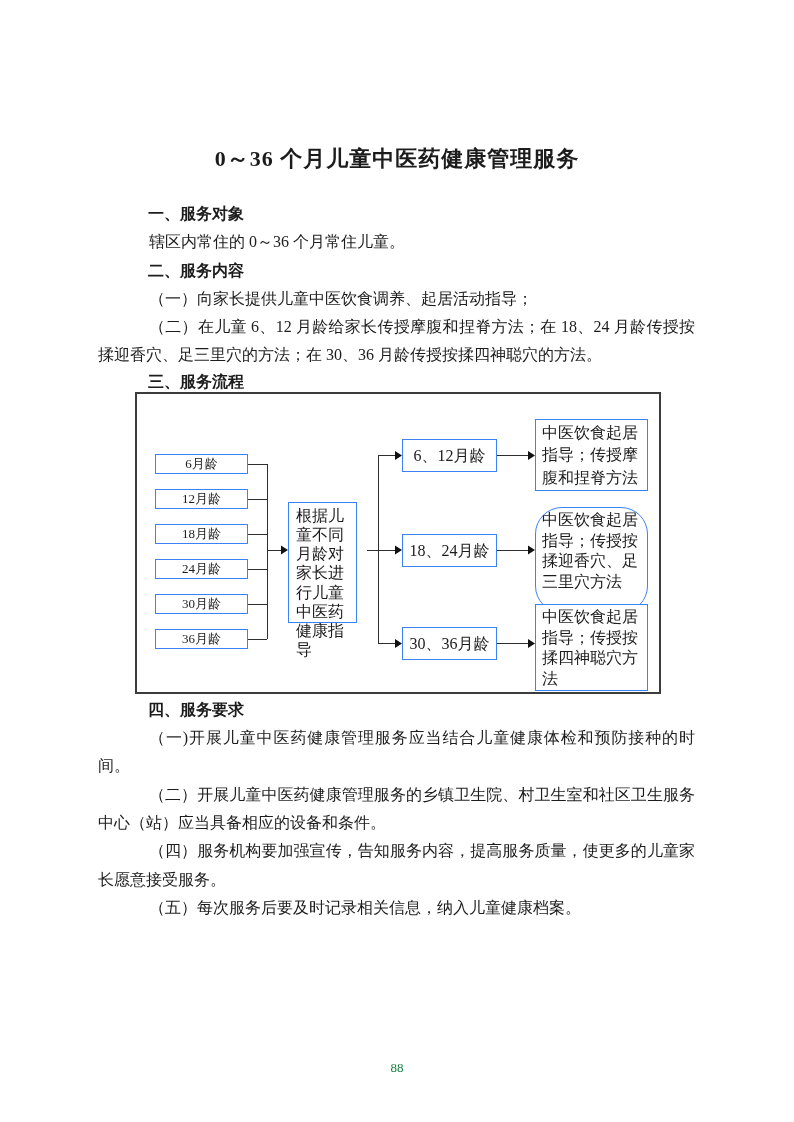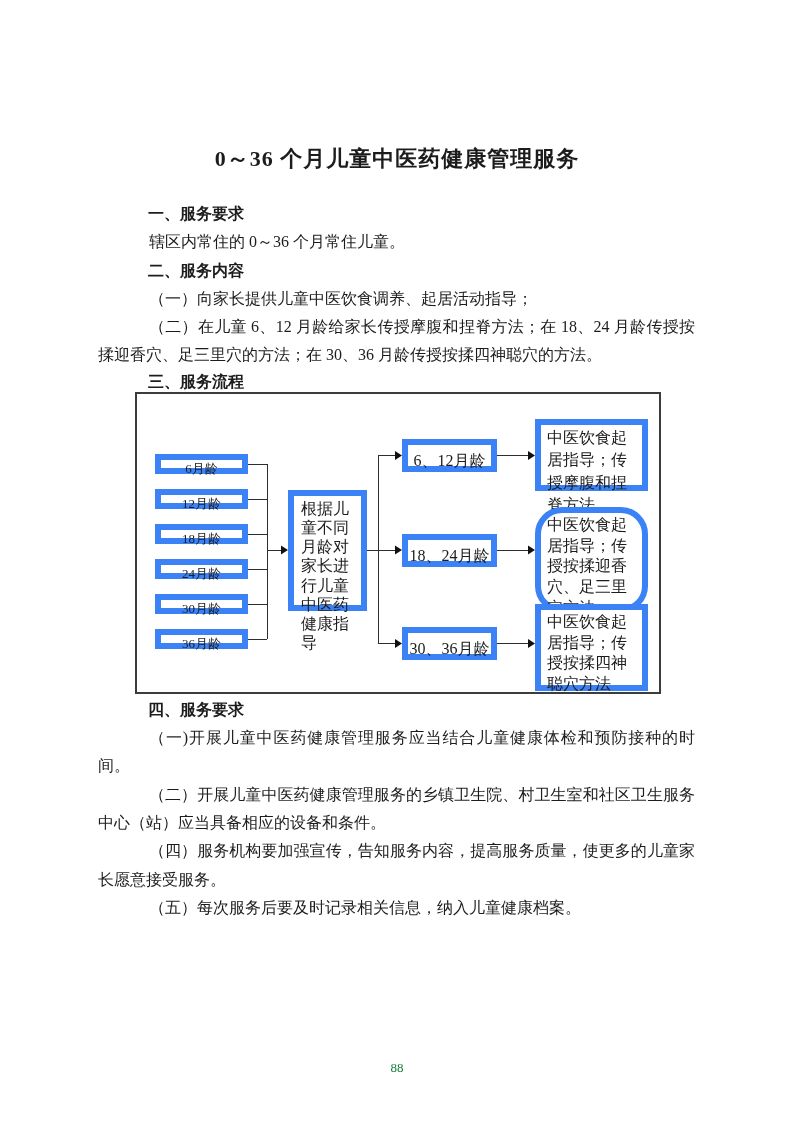--- a/index.html
+++ b/index.html
@@ -46,29 +46,29 @@
     margin-left:37px;
     width:526px;height:302px;
     box-sizing:border-box;
     border:2px solid #3c3c3c;
     background:#ffffff;
   }
   .flowchart svg{position:absolute;left:0;top:0;}
   .fbox{
     position:absolute;
     box-sizing:border-box;
-    border:6px solid #3b82f6;
+    border:1px solid #3b82f6;
     background:#ffffff;
     font-family:"Liberation Serif",serif;
     color:#1c1c1c;
     text-align:left;
   }
   .age{width:93px;height:20px;left:18px;text-align:center;font-size:13px;line-height:17px;}
   .age1{top:60px}.age2{top:95px}.age3{top:130px}.age4{top:165px}.age5{top:200px}.age6{top:235px}
-  .mid{left:151px;top:96px;width:79px;height:121px;font-size:16px;line-height:19.2px;padding:3px 0 0 7px;}
+  .mid{left:151px;top:108px;width:69px;height:121px;font-size:16px;line-height:19.2px;padding:3px 0 0 7px;}
   .stage{left:265px;width:95px;height:33px;text-align:center;font-size:16px;line-height:31px;}
   .stage1{top:45px}.stage2{top:140px}.stage3{top:233px}
   .instr{left:398px;width:113px;font-size:16px;padding:2px 0 0 6px;}
   .instr1{top:25px;height:72px;line-height:22.5px;}
   .instr2{top:113px;height:106px;line-height:20.8px;border-radius:27px;}
   .instr3{top:210px;height:87px;line-height:20.8px;}
   .page-number{
     position:absolute;
     left:0;top:1027px;width:794px;
     text-align:center;
@@ -79,21 +79,21 @@
 </style>
 </head>
 <body>
 
 <div class="page">
 
   <h1 class="doc-title">0～36 个月儿童中医药健康管理服务</h1>
 
   <div class="content">
 
-    <h2 class="heading">一、服务要求</h2>
+    <h2 class="heading">一、服务对象</h2>
     <p class="para">辖区内常住的 0～36 个月常住儿童。</p>
 
     <h2 class="heading">二、服务内容</h2>
     <p class="para">（一）向家长提供儿童中医饮食调养、起居活动指导；</p>
     <p class="para">（二）在儿童 6、12 月龄给家长传授摩腹和捏脊方法；在 18、24 月龄传授按揉迎香穴、足三里穴的方法；在 30、36 月龄传授按揉四神聪穴的方法。</p>
 
     <h2 class="heading tight">三、服务流程</h2>
 
     <div class="flowchart">
       <svg width="522" height="298" viewBox="0 0 522 298">

